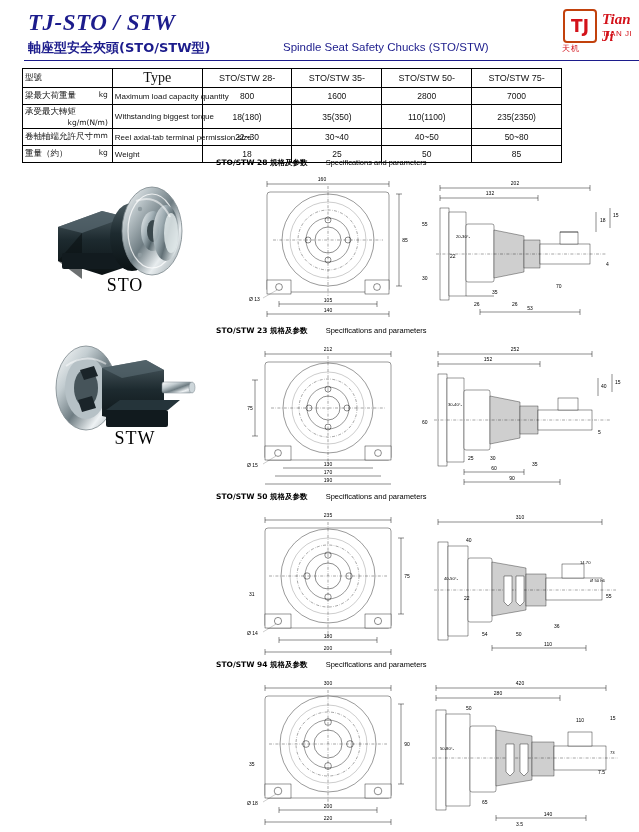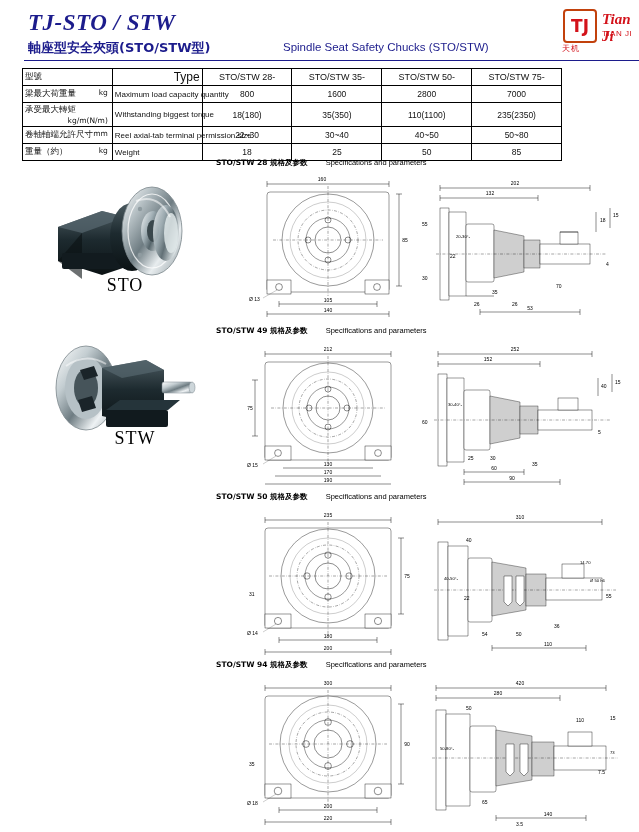--- a/index.html
+++ b/index.html
@@ -156,23 +156,23 @@
     font-weight: bold;
     font-size: 9px;
   }
   .sp-type-cn {
     font-family: "DejaVu Sans", sans-serif;
     font-size: 8.5px;
     text-align: left;
     padding-left: 3px;
   }
   .sp-type-en {
-    font-family: Liberation Sans, sans-serif;
-    font-size: 12px;
-    text-align: right;
+    font-family: Liberation Serif, serif;
+    font-size: 14px;
+    text-align: center;
     padding-left: 22px;
   }
 
   
   .photo-box { position: absolute; }
   .photo-caption {
     position: absolute;
     font-family: "Liberation Serif", serif;
     font-size: 18px;
     letter-spacing: 1px;
@@ -476,21 +476,21 @@
       <text class="dim" x="92" y="134">26</text>
       <text class="dim" x="136" y="116">70</text>
       <line class="ln" x1="60" y1="140" x2="160" y2="140"></line>
       <line class="ln" x1="60" y1="137" x2="60" y2="143"></line>
       <line class="ln" x1="160" y1="137" x2="160" y2="143"></line>
       <text class="dim" x="110" y="138" text-anchor="middle">53</text>
     </svg>
   </div>
 
   <div class="sec-head" style="left:216px; top:326px;">
-    <span class="cn">STO/STW 49 規格及参数</span>
+    <span class="cn">STO/STW 23 規格及参数</span>
     <span class="en">Specifications and parameters</span>
   </div>
 
   <div class="dwg" style="left:243px; top:340px;">
     <svg width="170" height="150" viewBox="0 0 170 150">
       <line class="ln" x1="22" y1="14" x2="148" y2="14"></line>
       <line class="ln" x1="22" y1="11" x2="22" y2="17"></line>
       <line class="ln" x1="148" y1="11" x2="148" y2="17"></line>
       <text class="dim" x="85" y="11" text-anchor="middle">212</text>
 

